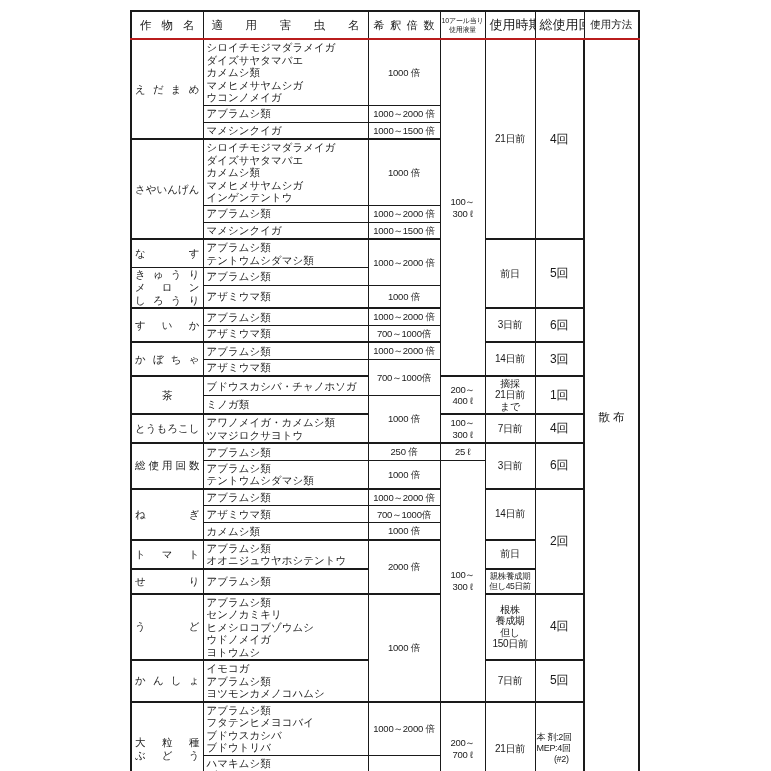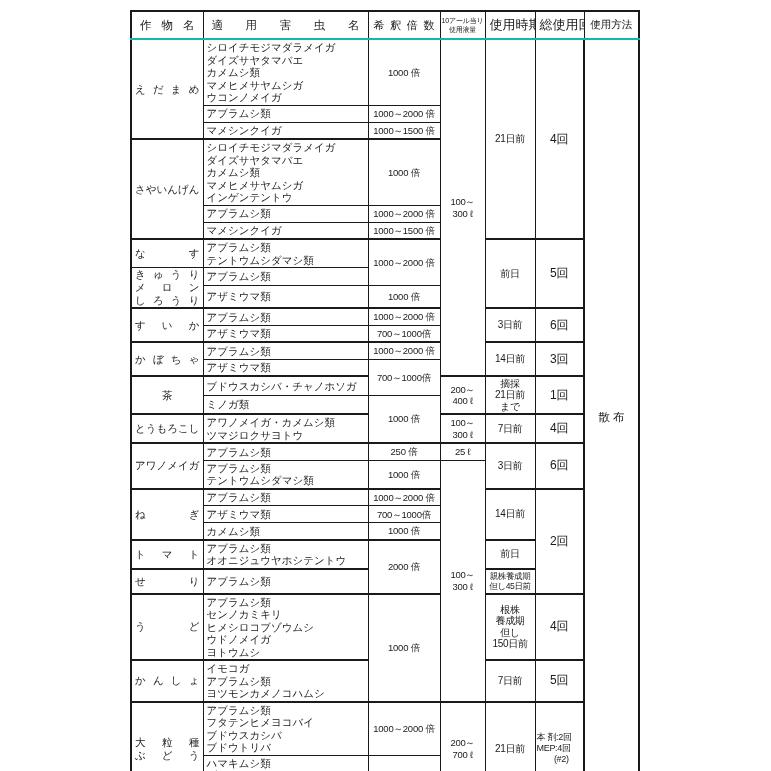--- a/index.html
+++ b/index.html
@@ -14,21 +14,21 @@
     border:2px solid #1a1a1a;
   }
   col.c-crop{width:72px;}  col.c-pest{width:165px;} col.c-dil{width:72px;}
   col.c-liquid{width:45px;} col.c-timing{width:50px;} col.c-count{width:49px;}
   col.c-method{width:55px;}
   th,td{
     border:1px solid #1a1a1a;padding:0 2px;vertical-align:middle;
     font-weight:normal;overflow:hidden;white-space:pre-line;
   }
   thead tr{height:28px;}
-  thead th{border-bottom:2px solid #14b8a6;text-align:center;}
+  thead th{border-bottom:2px solid #b91c1c;text-align:center;}
   .h-crop,.h-pest,.h-dil{
     text-align:justify;text-align-last:justify;font-size:11.5px;padding:0 8px;
   }
   .h-dil{padding:0 5px;font-size:11px;}
   .h-liquid{font-size:7px;line-height:9px;white-space:pre;letter-spacing:-0.2px;padding:0;}
   .h-timing,.h-count{font-size:13px;white-space:pre;padding:4px;}
   .h-method{font-size:10.5px;white-space:pre;}
   .gt{border-top:2px solid #1a1a1a;}
   .cell-crop{
     font-size:10.5px;line-height:13px;text-align:justify;text-align-last:justify;
@@ -167,21 +167,21 @@
         <tr style="height: 26px; margin-left: 10px;">
           <td class="cell-crop gt">とうもろこし</td>
           <td class="cell-pest gt">アワノメイガ・カメムシ類
 ツマジロクサヨトウ</td>
           <td class="cell-liquid gt">100～
 300 ℓ</td>
           <td class="cell-timing gt">7日前</td>
           <td class="cell-count gt">4回</td>
         </tr>
         <tr style="height: 17px;">
-          <td rowspan="2" class="cell-crop gt">アワノメイガ</td>
+          <td rowspan="2" class="cell-crop gt">総使用回数</td>
           <td class="cell-pest gt">アブラムシ類</td>
           <td class="cell-dil gt">250 倍</td>
           <td class="cell-liquid gt">25 ℓ</td>
           <td rowspan="2" class="cell-timing gt">3日前</td>
           <td rowspan="2" class="cell-count gt">6回</td>
         </tr>
         <tr style="height: 26px;">
           <td class="cell-pest">アブラムシ類
 テントウムシダマシ類</td>
           <td class="cell-dil">1000 倍</td>

